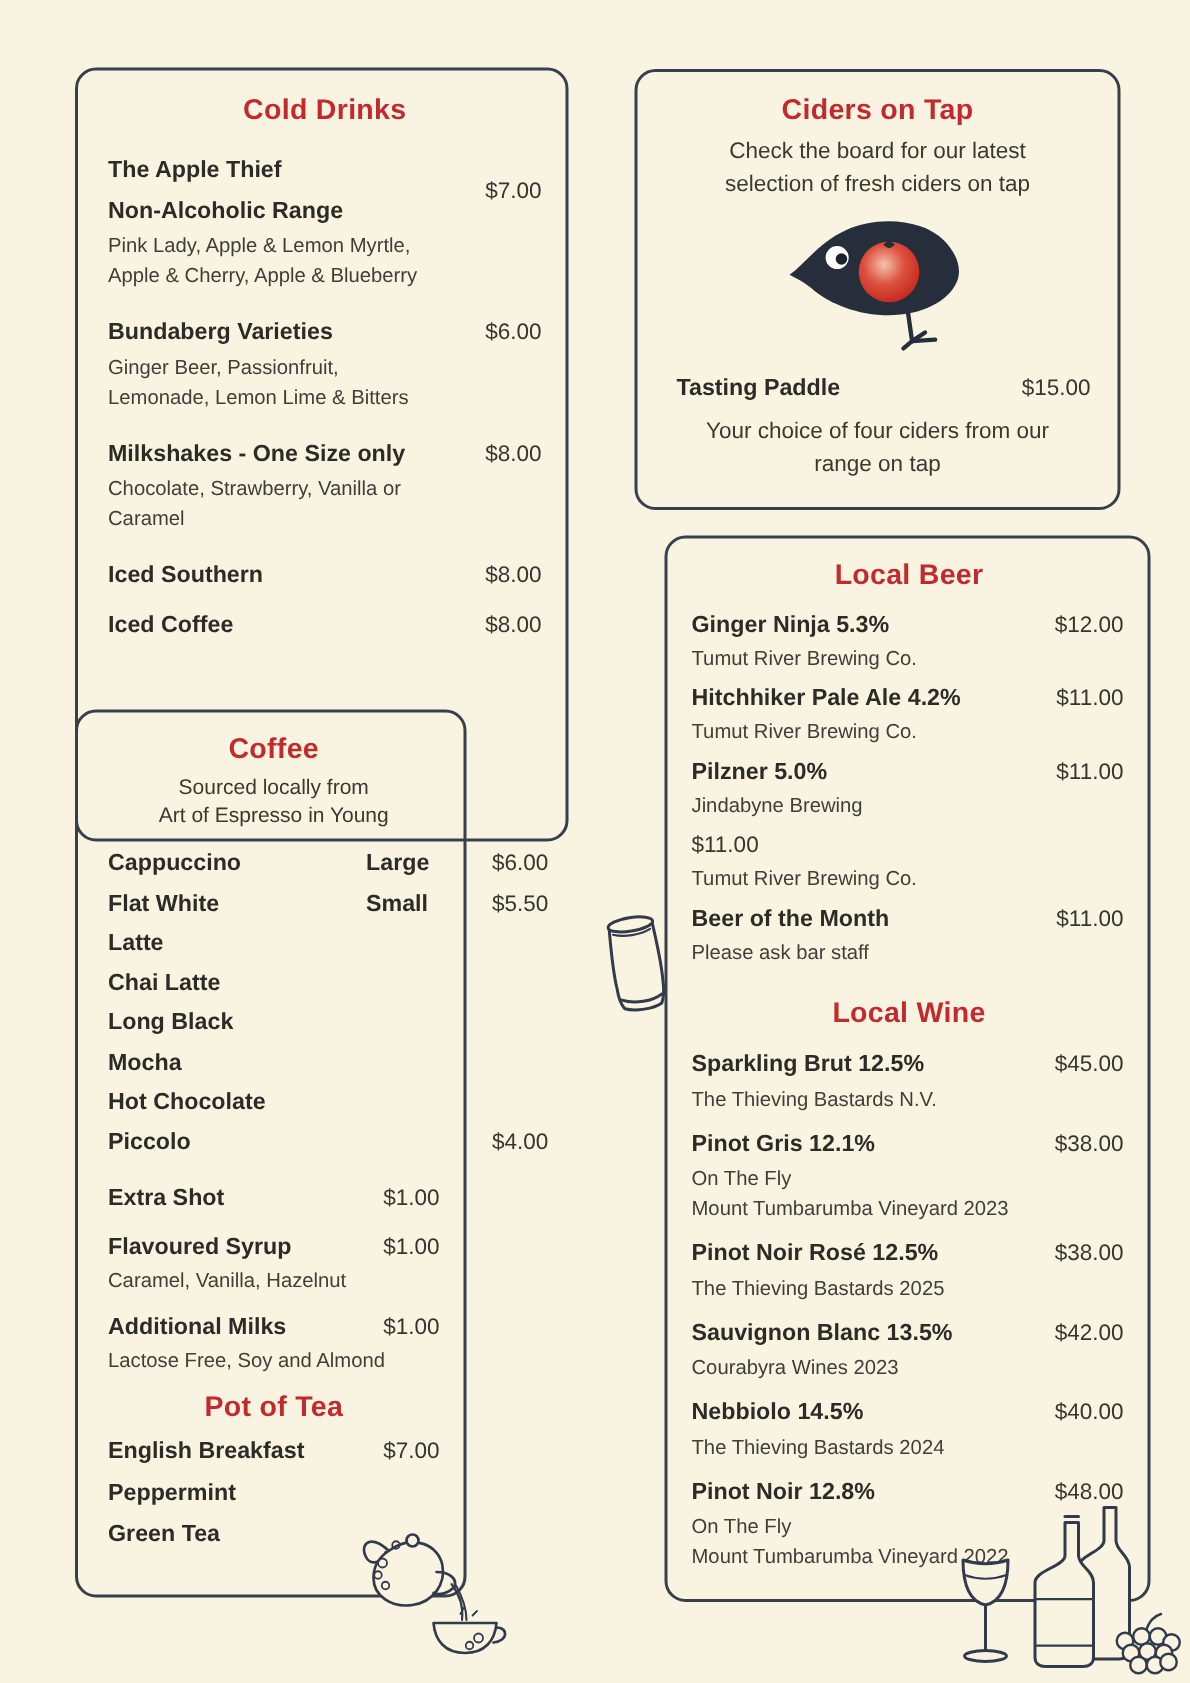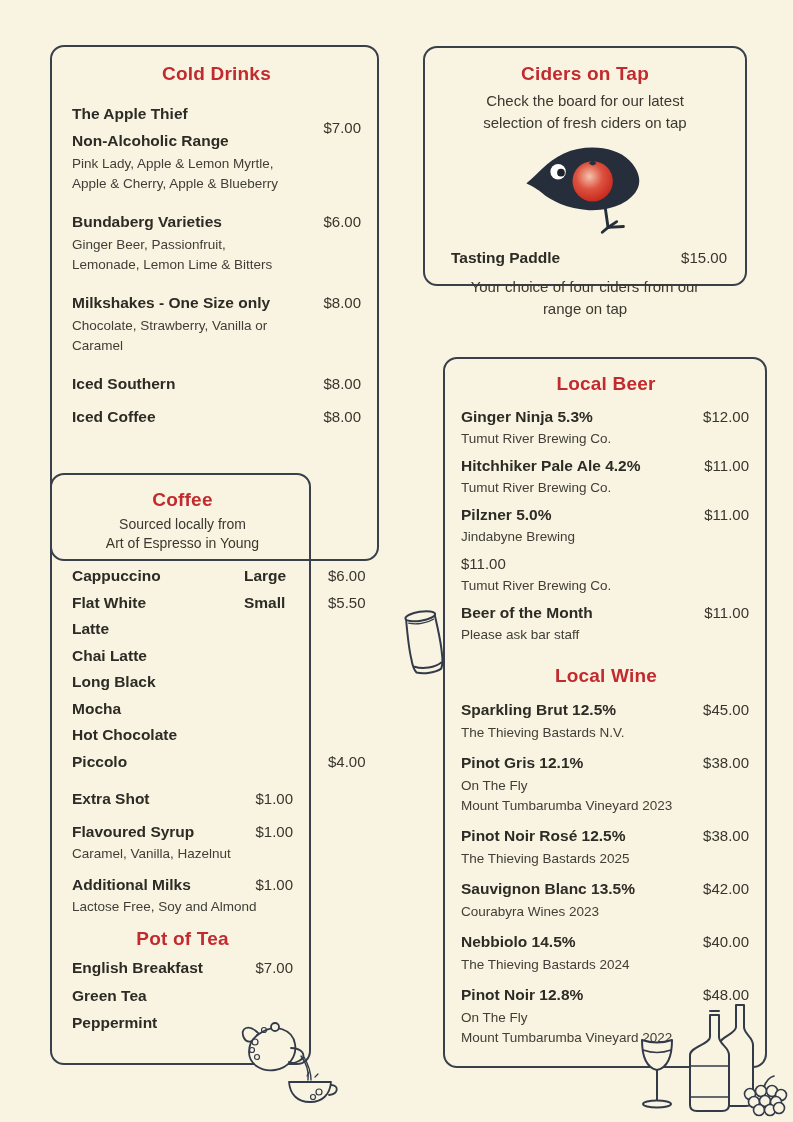--- a/index.html
+++ b/index.html
@@ -20,21 +20,21 @@
     color:var(--body);
     overflow:hidden;
   }
   .panel{
     position:absolute;
     border:2px solid var(--border);
     border-radius:14px;
   }
   #panel-cold{left:50px;top:45px;width:329px;height:516px;padding:14px 16px 0 20px;}
   #panel-coffee{left:50px;top:473px;width:261px;height:592px;padding:12px 16px 0 20px;}
-  #panel-ciders{left:423px;top:46px;width:324px;height:240px;padding:13px 14px 18px 14px;}
+  #panel-ciders{left:423px;top:46px;width:324px;height:294px;padding:13px 14px 18px 14px;}
   #panel-beerwine{left:443px;top:357px;width:324px;height:711px;padding:12px 14px 0 16px;}
 
   .sec-title{
     font-size:19px;font-weight:700;color:var(--red);
     text-align:center;letter-spacing:.2px;line-height:26px;
   }
   .row{display:flex;justify-content:space-between;align-items:center;}
   .nm{font-weight:700;font-size:15.5px;line-height:27px;color:var(--name);white-space:pre-line;max-width:235px;}
   .pr{font-size:15px;line-height:27px;color:var(--price);white-space:nowrap;}
   .ds{font-size:13.5px;line-height:20px;color:var(--body);white-space:pre-line;}
@@ -201,25 +201,25 @@
       <div class="ds">Lactose Free, Soy and Almond</div>
     </div>
   </div>
 
   <h2 class="sec-title tea-title">Pot of Tea</h2>
   <div class="t-row">
     <div class="t-nm">English Breakfast</div>
     <div class="t-pr">$7.00</div>
   </div>
   <div class="t-row">
+    <div class="t-nm">Peppermint</div>
+    <div class="t-pr"></div>
+  </div>
+  <div class="t-row">
     <div class="t-nm">Green Tea</div>
-    <div class="t-pr"></div>
-  </div>
-  <div class="t-row">
-    <div class="t-nm">Peppermint</div>
     <div class="t-pr"></div>
   </div>
 </section>
 
 <section class="panel" id="panel-ciders">
   <h2 class="sec-title">Ciders on Tap</h2>
   <div class="cider-note">Check the board for our latest
 selection of fresh ciders on tap</div>
 
   <div class="bird-wrap">

